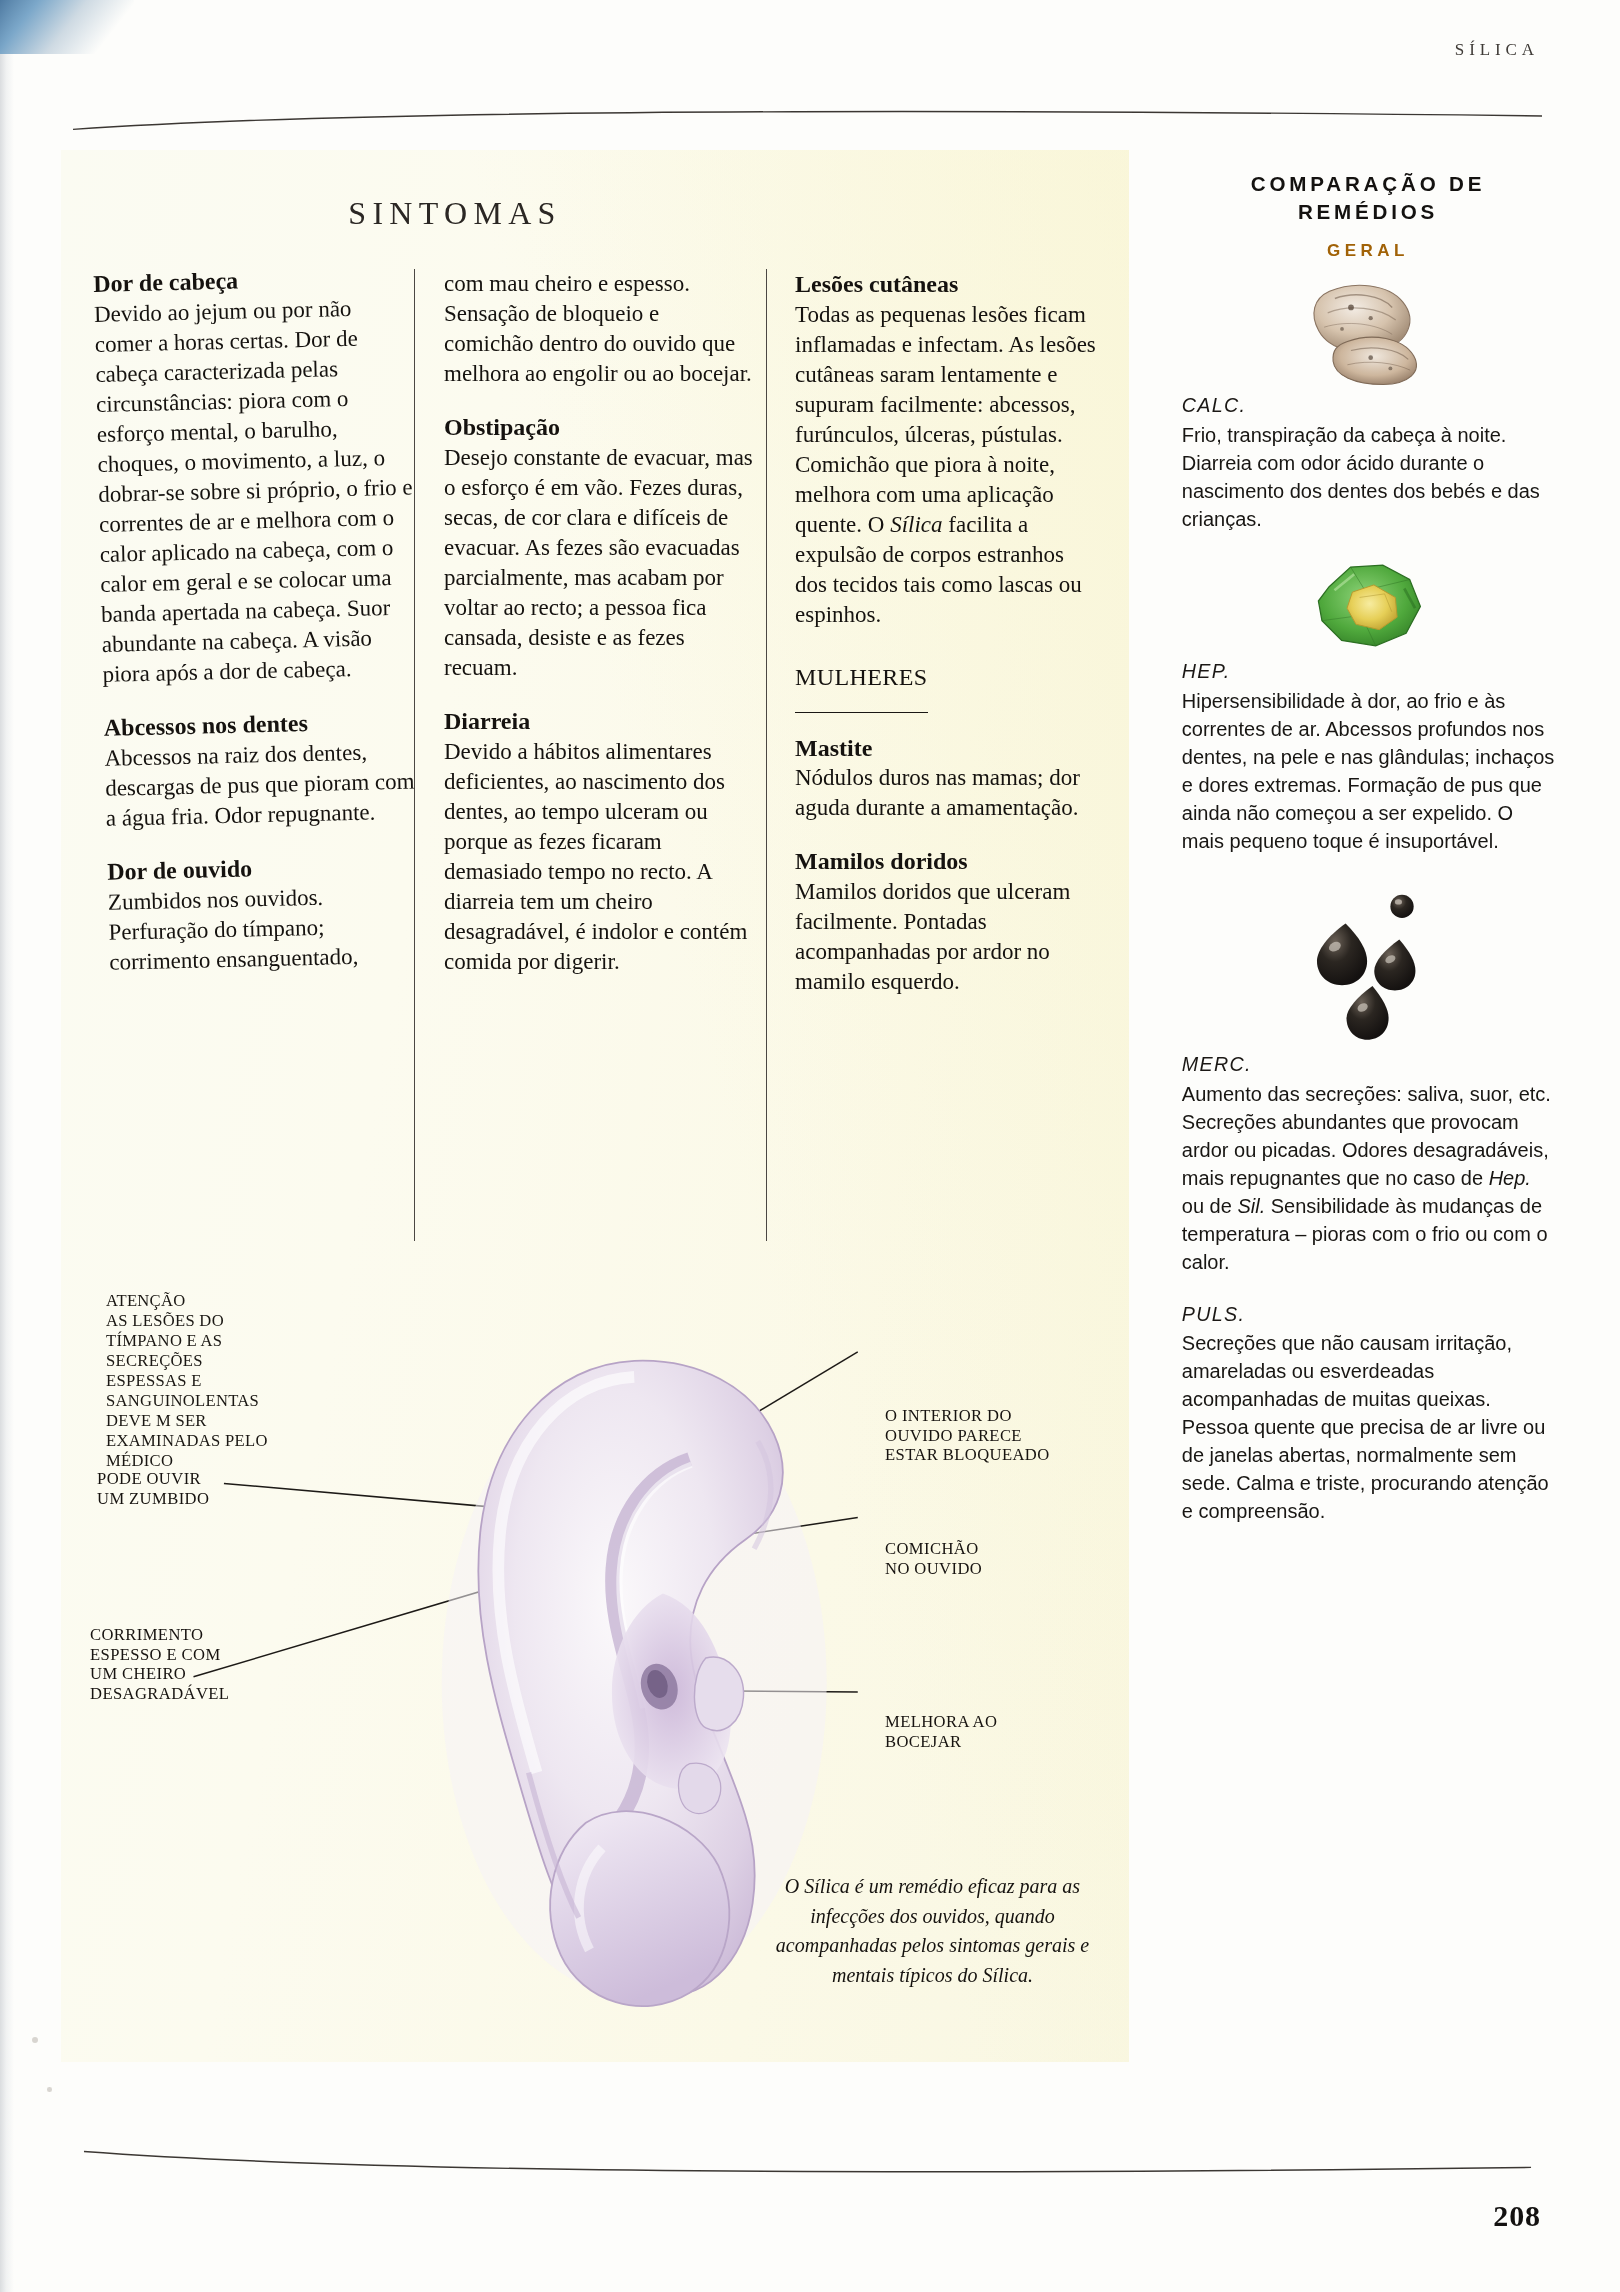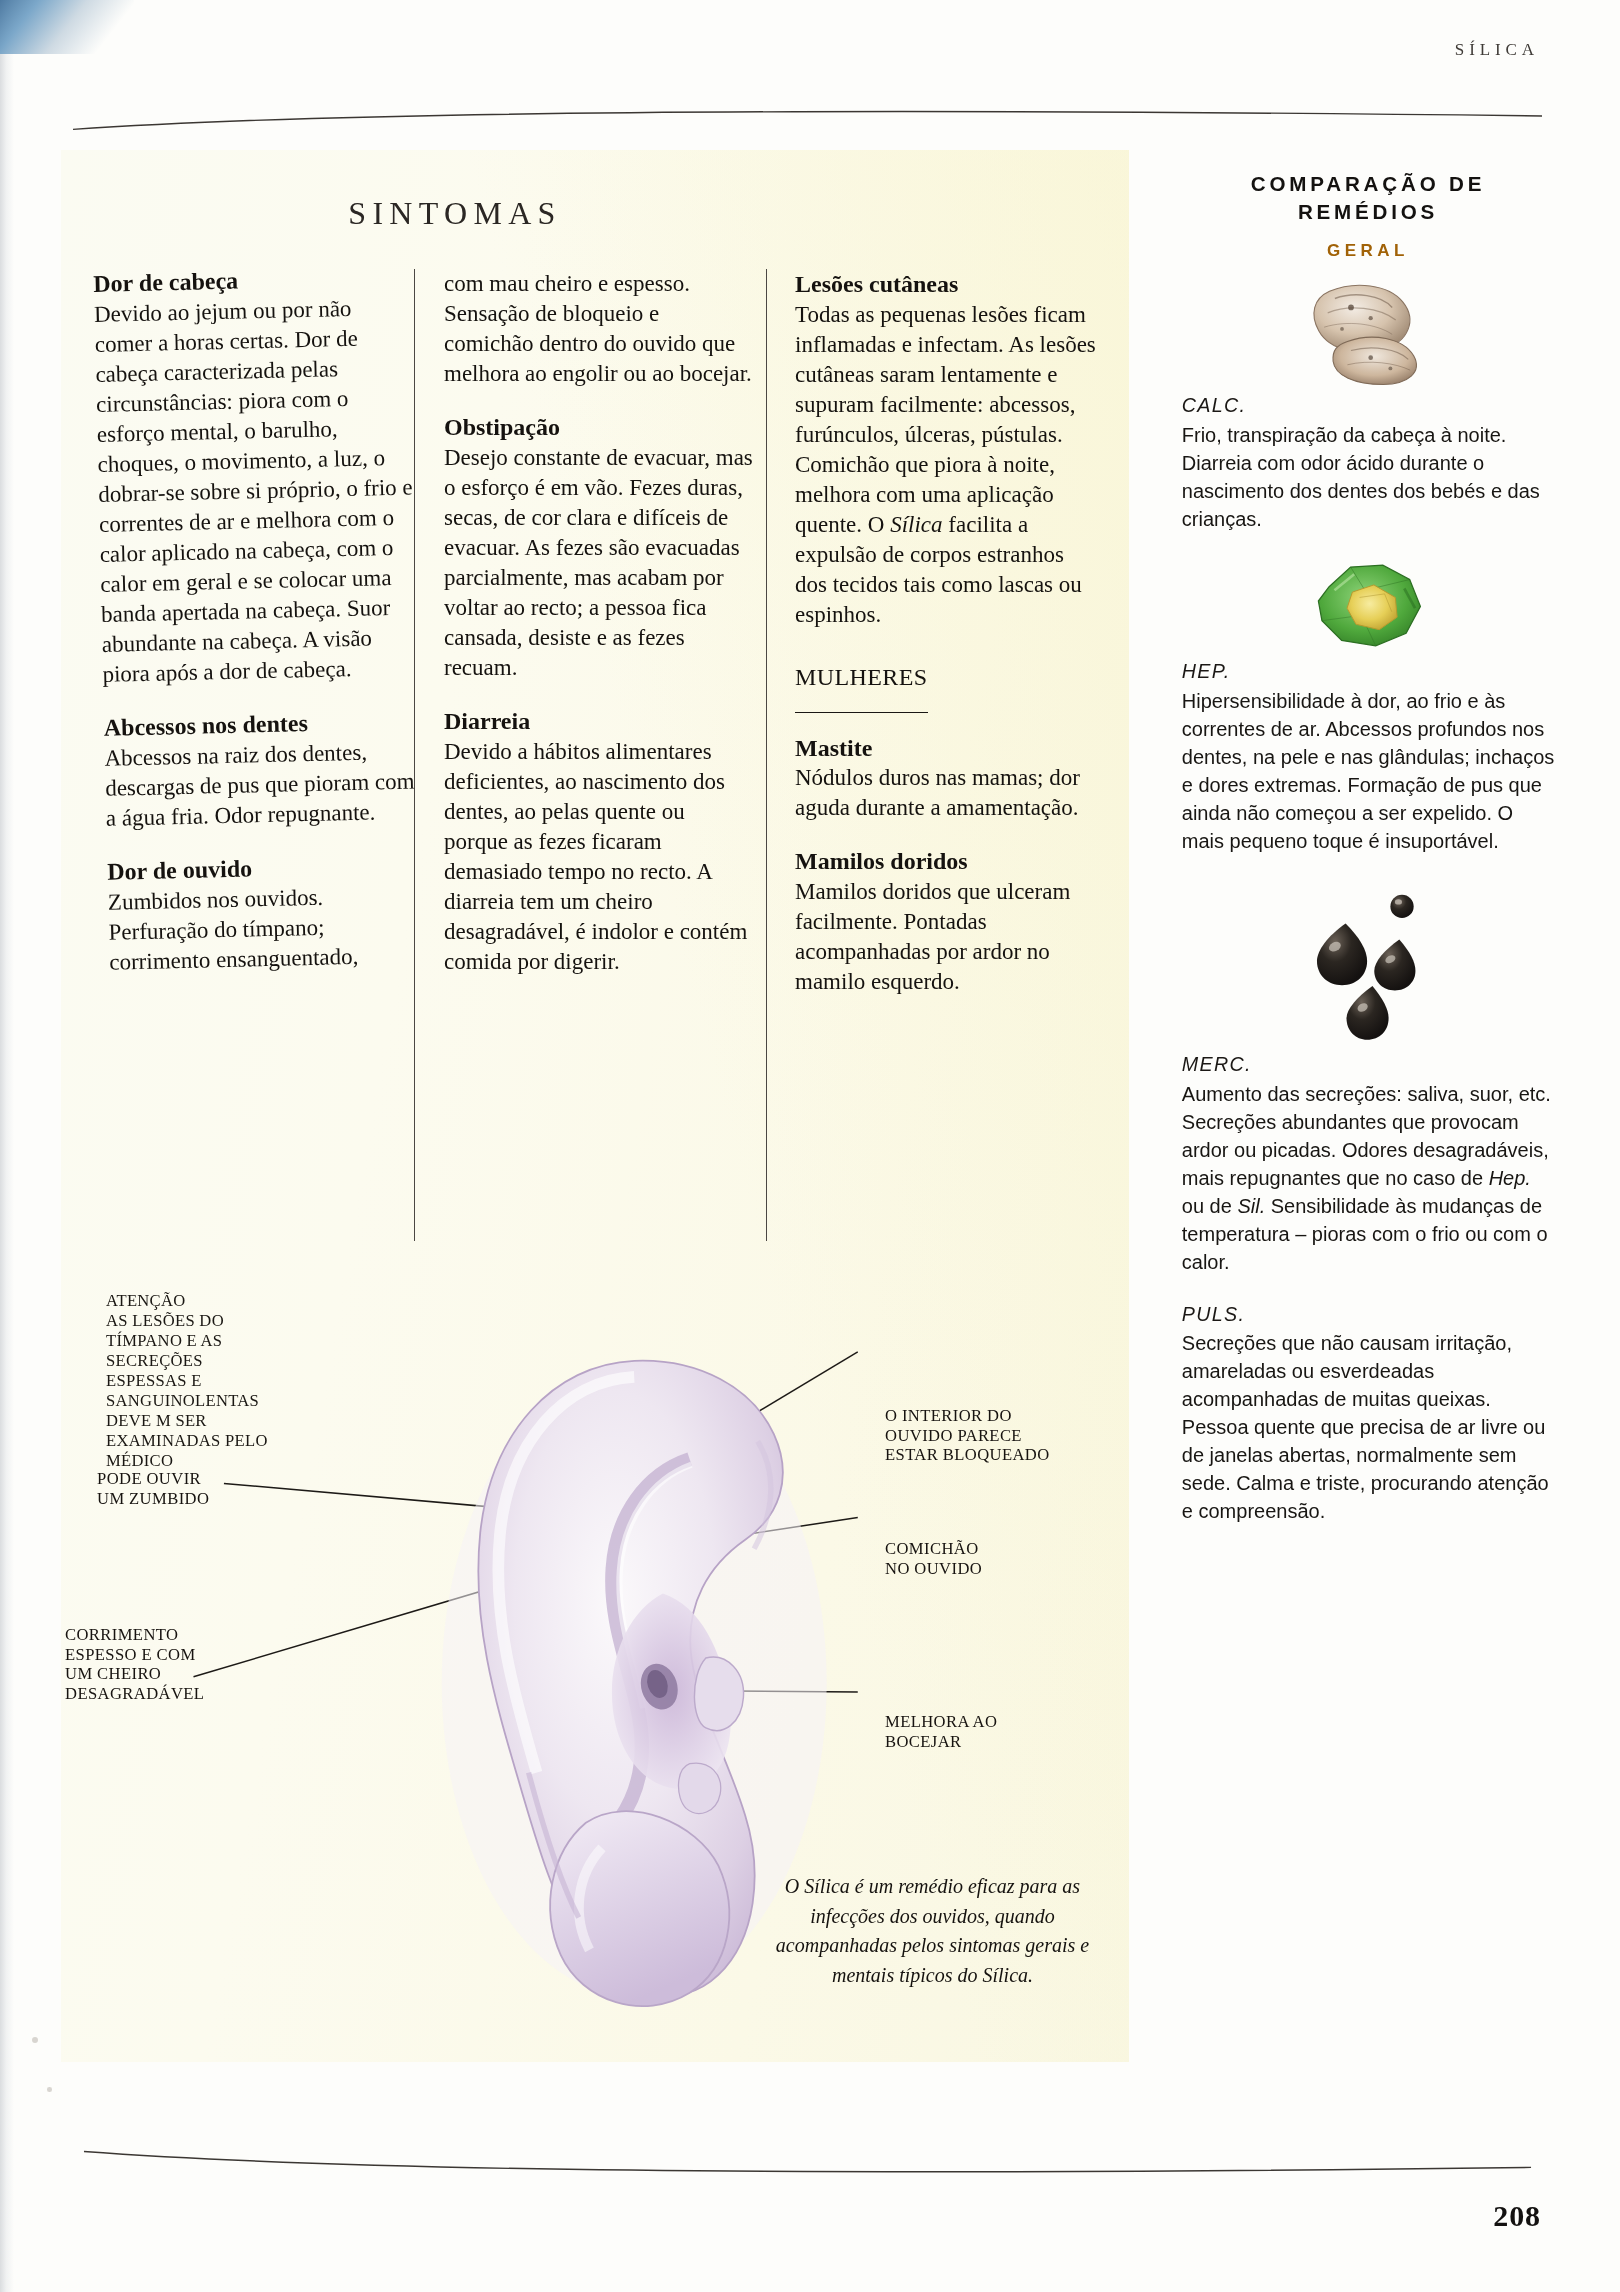--- a/index.html
+++ b/index.html
@@ -290,21 +290,21 @@
   <p class="sym-p">Abcessos na raiz dos dentes, descargas de pus que pioram com a água fria. Odor repugnante.</p>
   <div class="sym-h">Dor de ouvido</div>
   <p class="sym-p tight">Zumbidos nos ouvidos. Perfuração do tímpano; corrimento ensanguentado,</p>
 </div>
 
 <div class="sym-col c2">
   <p class="sym-p">com mau cheiro e espesso. Sensação de bloqueio e comichão dentro do ouvido que melhora ao engolir ou ao bocejar.</p>
   <div class="sym-h">Obstipação</div>
   <p class="sym-p">Desejo constante de evacuar, mas o esforço é em vão. Fezes duras, secas, de cor clara e difíceis de evacuar. As fezes são evacuadas parcialmente, mas acabam por voltar ao recto; a pessoa fica cansada, desiste e as fezes recuam.</p>
   <div class="sym-h">Diarreia</div>
-  <p class="sym-p tight">Devido a hábitos alimentares deficientes, ao nascimento dos dentes, ao pelas quente ou porque as fezes ficaram demasiado tempo no recto. A diarreia tem um cheiro desagradável, é indolor e contém comida por digerir.</p>
+  <p class="sym-p tight">Devido a hábitos alimentares deficientes, ao nascimento dos dentes, ao tempo ulceram ou porque as fezes ficaram demasiado tempo no recto. A diarreia tem um cheiro desagradável, é indolor e contém comida por digerir.</p>
 </div>
 
 <div class="sym-col c3">
   <div class="sym-h">Lesões cutâneas</div>
   <p class="sym-p"><span>Todas as pequenas lesões ficam inflamadas e infectam. As lesões cutâneas saram lentamente e supuram facilmente: abcessos, furúnculos, úlceras, pústulas. Comichão que piora à noite, melhora com uma aplicação quente. O </span><span class="sym-i">Sílica</span><span> facilita a expulsão de corpos estranhos dos tecidos tais como lascas ou espinhos.</span></p>
   <div class="sym-sub">MULHERES</div>
   <div class="sym-h">Mastite</div>
   <p class="sym-p">Nódulos duros nas mamas; dor aguda durante a amamentação.</p>
   <div class="sym-h">Mamilos doridos</div>
   <p class="sym-p tight">Mamilos doridos que ulceram facilmente. Pontadas acompanhadas por ardor no mamilo esquerdo.</p>
@@ -398,21 +398,21 @@
              C374,718 386,656 362,604
              C338,556 262,524 214,556 Z" fill="url(#lobeG)" stroke="#b9a6c8" stroke-width="2"></path>
     <path d="M232,584 C204,614 198,660 218,698" fill="none" stroke="#ffffff" stroke-width="11" opacity="0.5"></path>
 
     <path d="M150,500 C166,560 184,620 206,662" fill="none" stroke="#c6b4d4" stroke-width="6" opacity="0.6"></path>
     <path d="M402,250 C424,210 428,166 406,130" fill="none" stroke="#d3c4de" stroke-width="6" opacity="0.55"></path>
   </svg>
 </div>
 
 <div class="lbl right-align" style="left:97px; top:1469px; width:143px;">PODE OUVIR<br>UM ZUMBIDO</div>
-<div class="lbl right-align" style="left:65px; top:1625px; width:170px;">CORRIMENTO<br>ESPESSO E COM<br>UM CHEIRO<br>DESAGRADÁVEL</div>
+<div class="lbl right-align" style="left:90px; top:1625px; width:170px;">CORRIMENTO<br>ESPESSO E COM<br>UM CHEIRO<br>DESAGRADÁVEL</div>
 
 <div class="lbl" style="left:885px; top:1394px; width:206px;margin-top:12px;">O INTERIOR DO<br>OUVIDO PARECE<br>ESTAR BLOQUEADO</div>
 <div class="lbl" style="left:885px; top:1539px; width:188px;">COMICHÃO<br>NO OUVIDO</div>
 <div class="lbl" style="left:885px; top:1712px; width:188px;">MELHORA AO<br>BOCEJAR</div>
 
 <div class="ear-caption">
   <span>O Sílica é um remédio eficaz para as infecções dos ouvidos, quando acompanhadas pelos sintomas gerais e mentais típicos do Sílica.</span>
 </div>
 
 <div class="rail">

